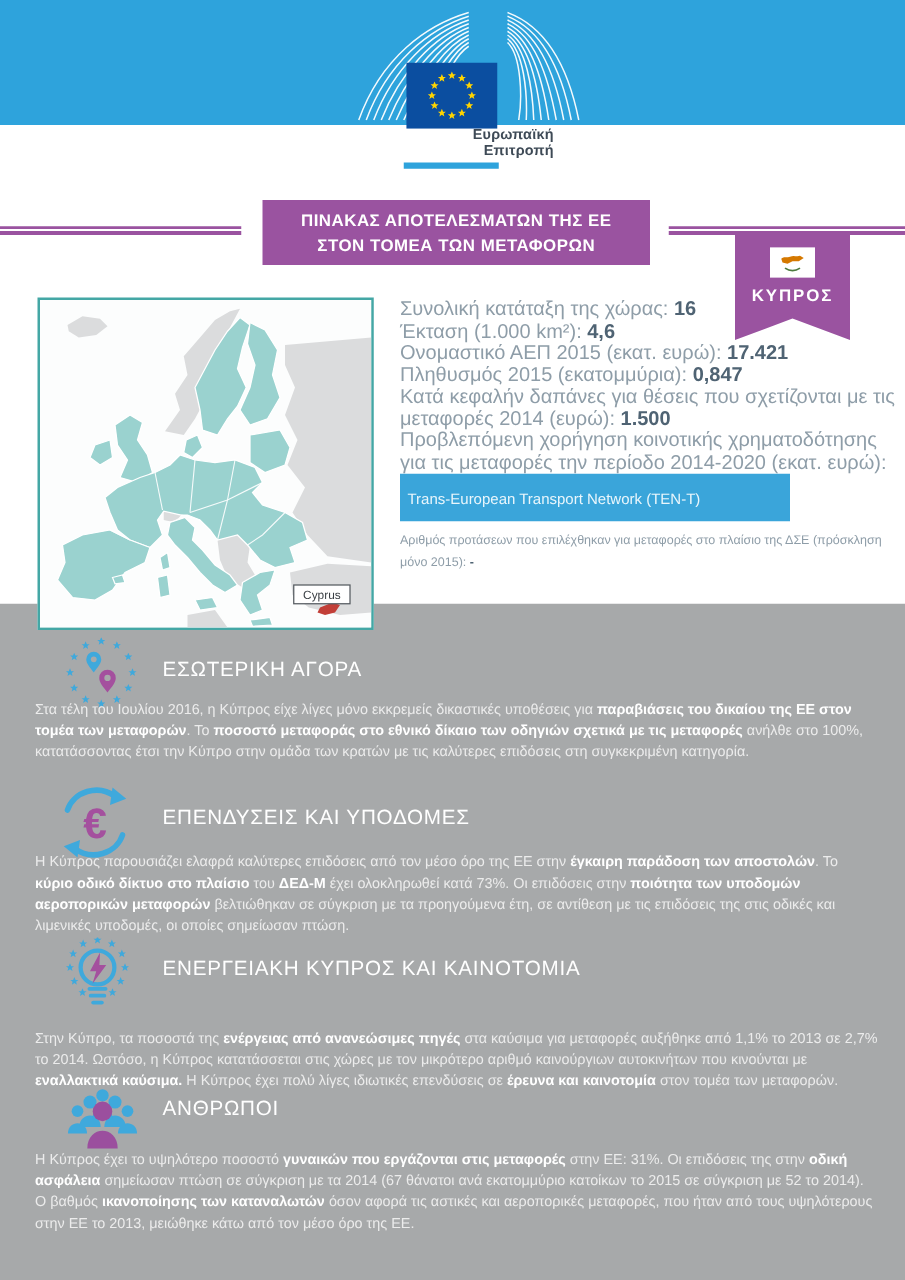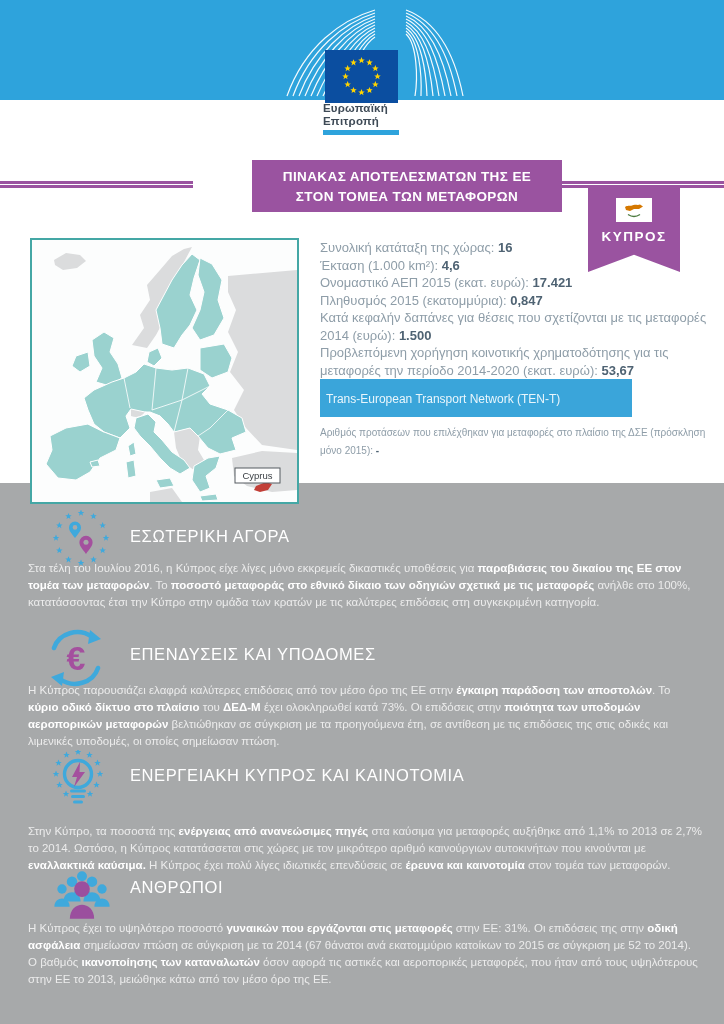--- a/index.html
+++ b/index.html
@@ -5,42 +5,42 @@
   html,body{margin:0;padding:0;background:#e8e8e8;}
   #page{position:relative;width:724px;height:1024px;background:#ffffff;overflow:hidden;
         font-family:"Liberation Sans","DejaVu Sans",sans-serif;}
   .abs{position:absolute;}
 
   
   .top-band{left:0;top:0;width:724px;height:100px;background:#2ea3dc;}
   .ec-lines{left:283px;top:6px;width:186px;height:94px;}
   .eu-flag{left:325px;top:50px;width:73px;height:53px;}
   .ec-name{left:323px;top:102px;width:120px;font-size:11.5px;line-height:12.5px;
-           font-weight:700;color:#3e4a56;letter-spacing:.2px;}
+           font-weight:700;color:#3e4a56;letter-spacing:.2px;text-align:right;}
   .ec-underline{left:323px;top:130px;width:76px;height:5px;background:#2ea3dc;}
 
   
   .stripe{top:181px;height:7px;background:linear-gradient(to bottom,#9a53a0 0 36%,#ffffff 36% 57%,#9a53a0 57% 100%);}
   .stripe-left{left:0;width:193px;}
   .stripe-right{left:535px;width:189px;}
   .banner{left:210px;top:160px;width:310px;height:52px;background:#9a53a0;color:#ffffff;
           text-align:center;font-size:13.5px;line-height:20px;letter-spacing:.4px;
-          font-weight:700;padding-top:7px;box-sizing:border-box;margin-left:42px;}
+          font-weight:700;padding-top:7px;box-sizing:border-box;}
   .ribbon{left:588px;top:186px;width:92px;height:86px;background:#9a53a0;
           clip-path:polygon(0 0,100% 0,100% 100%,50% 80%,0 100%);}
   .ribbon-flag{left:616px;top:198px;width:36px;height:24px;background:#ffffff;}
   .ribbon-label{left:588px;top:229px;width:92px;text-align:center;color:#ffffff;
                 font-weight:700;font-size:13.5px;letter-spacing:1.5px;}
 
   
   .map-box{left:30px;top:238px;width:265px;height:262px;background:#fcfdfd;
            border:2px solid #44a7a5;z-index:3;}
 
   
-  .stats{left:320px;top:239px;width:396px;font-size:13px;line-height:17.5px;color:#8e9da8;}
+  .stats{left:320px;top:239px;width:396px;font-size:16px;line-height:17.5px;color:#8e9da8;}
   .stat-value{font-weight:700;color:#4f6373;}
   .tent-btn{left:320px;top:379px;width:312px;height:38px;background:#3aa5da;border:none;
             color:#e9f6fc;font-size:12px;text-align:left;line-height:38px;cursor:pointer;
             font-family:inherit;display:block;}
   .stats2{left:320px;top:424px;width:400px;font-size:10px;line-height:17.5px;color:#8e9da8;}
   .stats2 .row{margin-bottom:5px;}
 
   
   .gray{left:0;top:483px;width:724px;height:541px;background:#a7a9aa;z-index:1;}
   .sec-icon{z-index:2;}

